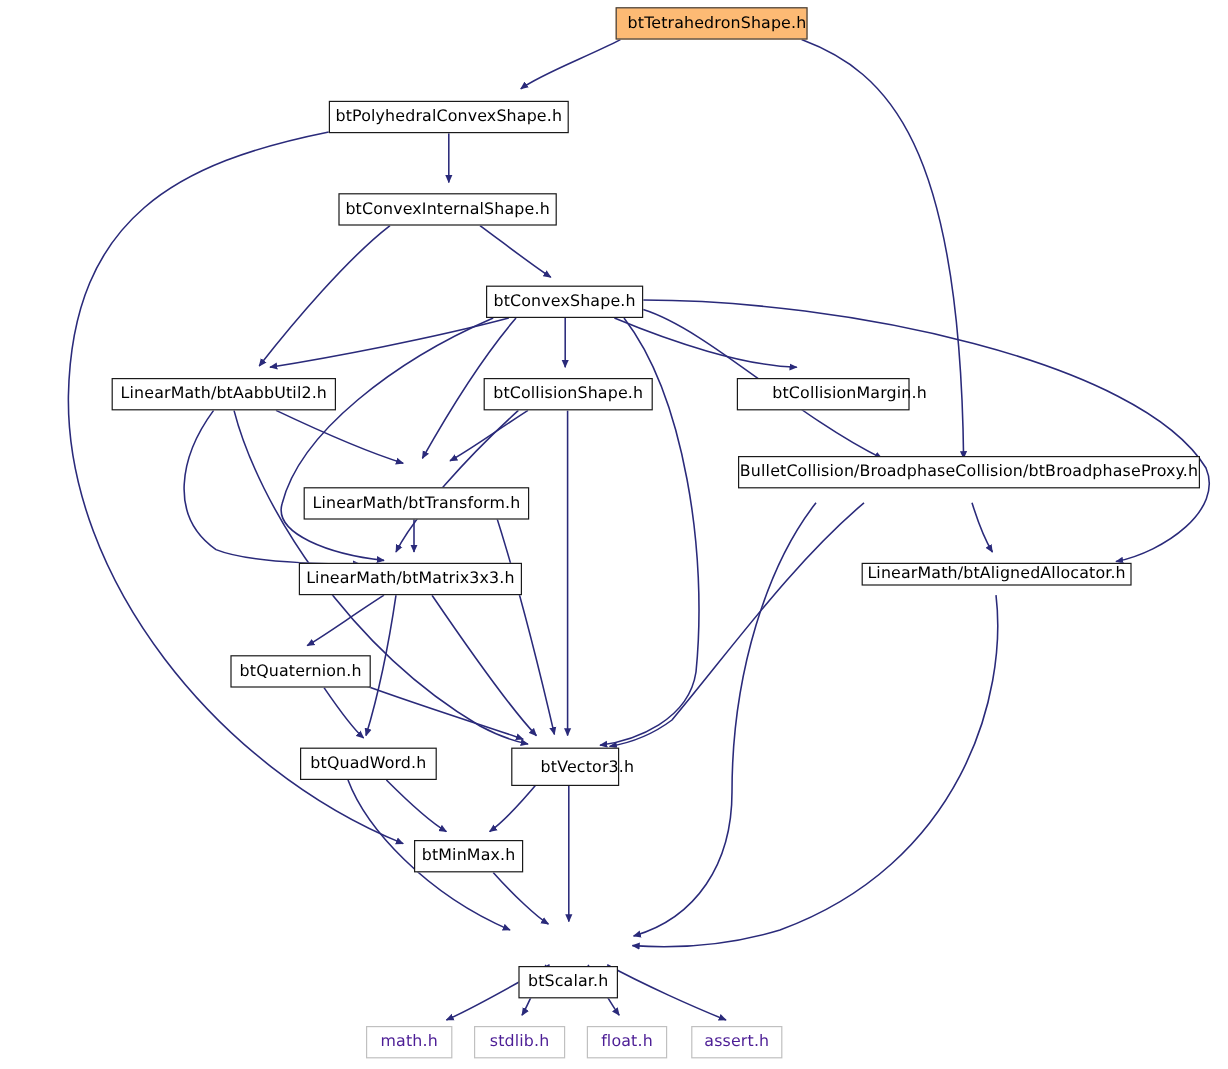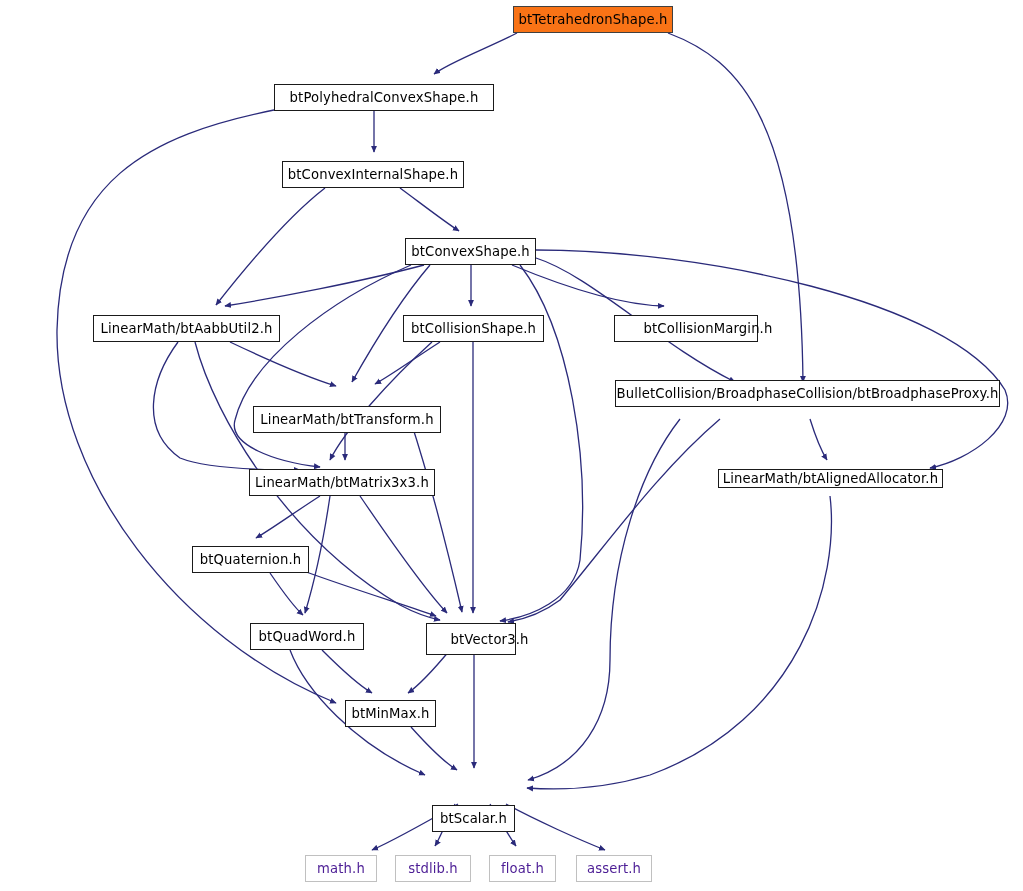--- a/index.html
+++ b/index.html
@@ -2,21 +2,21 @@
 <html><head>
 <meta charset="utf-8">
 <style>
   html,body{margin:0;padding:0;background:#ffffff;}
   #stage{position:relative;width:1023px;height:891px;background:#ffffff;
          font-family:"DejaVu Sans","Liberation Sans",sans-serif;overflow:hidden;}
   svg#edges{position:absolute;left:0;top:0;width:1023px;height:891px;}
   .node{position:absolute;box-sizing:border-box;display:flex;align-items:center;
         justify-content:center;background:#ffffff;border:1px solid #1a1a1a;
         font-size:13.2px;color:#000000;white-space:nowrap;letter-spacing:0.01em;}
-  .node.root{background:#f97316;border-color:#404040;}
+  .node.root{background:#fdba74;border-color:#404040;justify-content:flex-end;}
   .node.sys{border-color:#c0c0c0;color:#4c1d95;}
 </style>
 </head>
 <body>
 
 <div id="stage">
   <svg id="edges" viewBox="0 0 1023 891" xmlns="http://www.w3.org/2000/svg">
     <defs>
       <marker id="arw" viewBox="0 0 10 10" refX="9" refY="5" markerWidth="5.2" markerHeight="5.2" orient="auto-start-reverse">
         <path d="M 0 0.6 L 10 5 L 0 9.4 z" fill="#2a2a7a"></path>
@@ -62,21 +62,21 @@
         <path d="M 458,804 C 430,820 395,840 372,850" fill="none" stroke="#2a2a7a" stroke-width="1.3" marker-end="url(#arw)"></path>
         <path d="M 455,804 C 447,820 440,838 435,846" fill="none" stroke="#2a2a7a" stroke-width="1.3" marker-end="url(#arw)"></path>
         <path d="M 490,804 C 500,820 510,838 516,846" fill="none" stroke="#2a2a7a" stroke-width="1.3" marker-end="url(#arw)"></path>
         <path d="M 506,804 C 535,820 580,840 605,850" fill="none" stroke="#2a2a7a" stroke-width="1.3" marker-end="url(#arw)"></path>
       </g>
   </svg>
   <div id="node-layer">
       <div class="node root" style="left: 513px; top: 6px; width: 160px; height: 27px;">
         <span>btTetrahedronShape.h</span>
       </div>
-      <div class="node" style="left: 274px; top: 84px; width: 220px; height: 27px;">
+      <div class="node" style="left: 274px; top: 84px; width: 200px; height: 27px;">
         <span>btPolyhedralConvexShape.h</span>
       </div>
       <div class="node" style="left: 282px; top: 161px; width: 182px; height: 27px;">
         <span>btConvexInternalShape.h</span>
       </div>
       <div class="node" style="left: 405px; top: 238px; width: 131px; height: 27px;">
         <span>btConvexShape.h</span>
       </div>
       <div class="node" style="left: 93px; top: 315px; width: 187px; height: 27px;">
         <span>LinearMath/btAabbUtil2.h</span>

